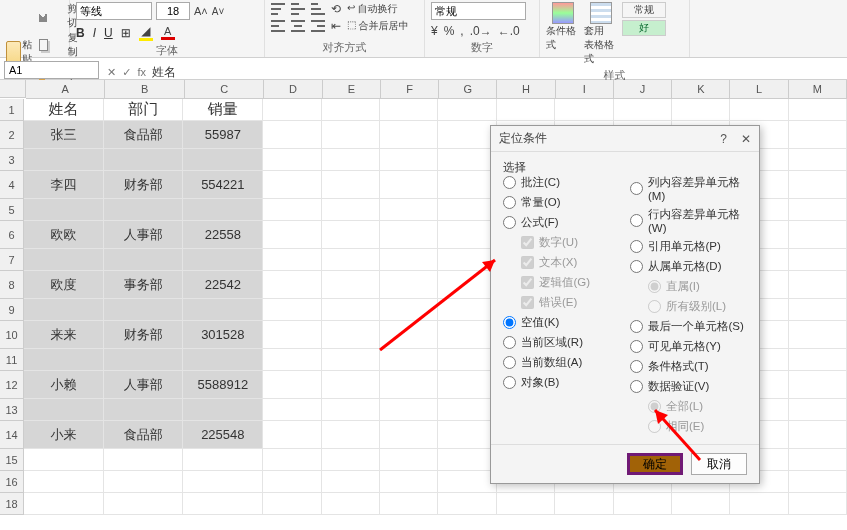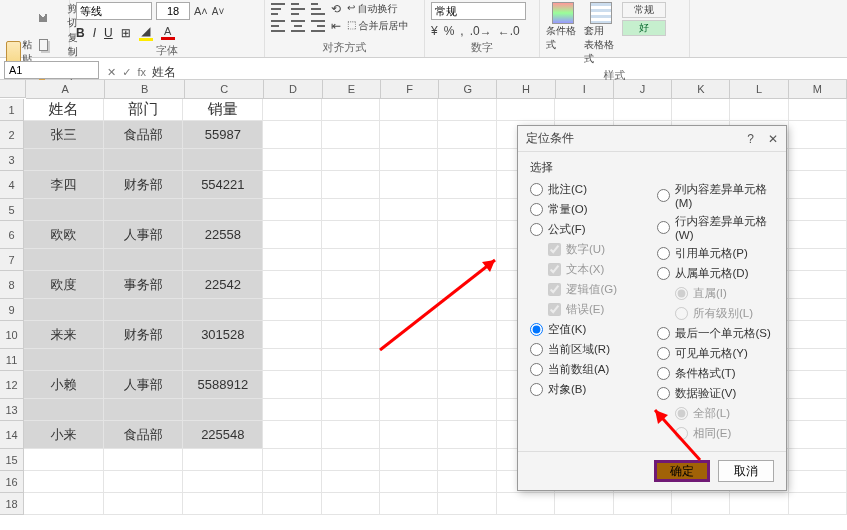--- a/index.html
+++ b/index.html
@@ -45,25 +45,25 @@
 .col-h.wide{width:86px}
 .corner{position:absolute;left:0;top:0;width:26px;height:18px;background:#f0f0f0;border-right:1px solid #ccc;border-bottom:1px solid #ccc}
 .rows{}
 .row{display:flex;height:22px}
 .row.tall{height:28px}
 .row-h{width:26px;background:#f0f0f0;border-right:1px solid #ccc;border-bottom:1px solid #ccc;text-align:center;font-size:11px;color:#555;display:flex;align-items:center;justify-content:center}
 .cell{width:63px;border-right:1px solid #e4e4e4;border-bottom:1px solid #e4e4e4;display:flex;align-items:center;justify-content:center;font-size:13px;color:#333;background:#fff}
 .cell.wide{width:86px}
 .sel{background:#d6d6d6}
 .sel.head{background:#fff;font-size:15px}
-.dialog{position:absolute;left:517px;top:125px;width:270px;background:#f4f4f4;border:1px solid #999;box-shadow:2px 2px 8px rgba(0,0,0,.25)}
+.dialog{position:absolute;left:490px;top:125px;width:270px;background:#f4f4f4;border:1px solid #999;box-shadow:2px 2px 8px rgba(0,0,0,.25)}
 .dlg-title{height:26px;display:flex;align-items:center;justify-content:space-between;padding:0 8px;font-size:12px;border-bottom:1px solid #ddd}
 .dlg-title-r{display:flex;gap:14px;color:#555}
 .dlg-body{padding:8px 12px 10px;font-size:11.5px;color:#333}
-.dlg-cols{display:flex;gap:10px;margin-top:7px}
+.dlg-cols{display:flex;gap:10px;margin-top:0}
 .dlg-col{flex:1;display:flex;flex-direction:column;gap:5px}
 .radio,.check{display:flex;align-items:center;gap:5px}
 .radio input,.check input{margin:0}
 .sub{padding-left:18px;color:#999}
 .dlg-foot{display:flex;justify-content:flex-end;gap:8px;padding:8px 12px;border-top:1px solid #ddd}
 .dlg-btn{width:56px;height:22px;border:1px solid #aaa;background:#fdfdfd;font-size:12px}
 .dlg-btn.primary{border:3px solid #701a75;background:#a16207}
 .arrow{position:absolute;pointer-events:none}
 </style>
 </head>

